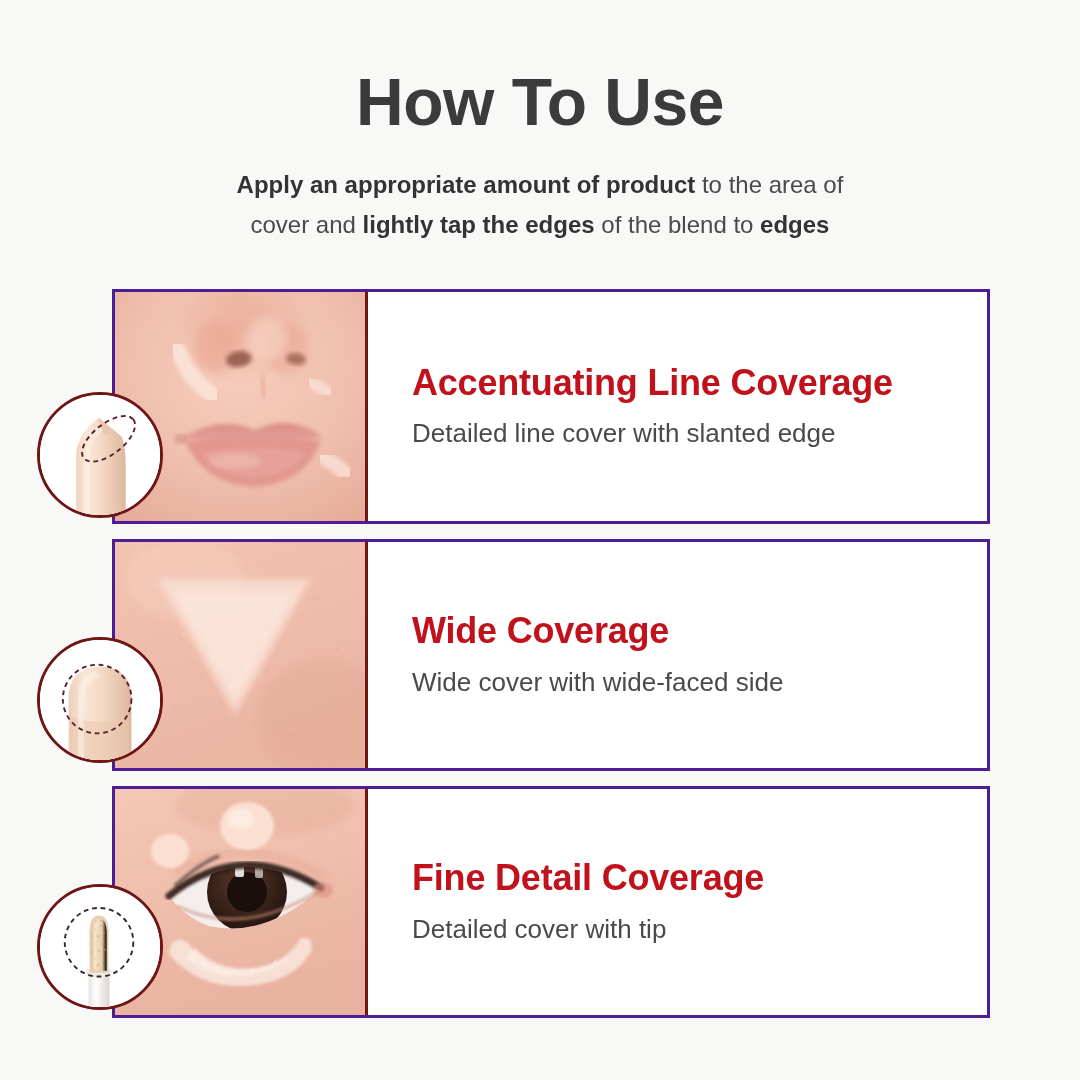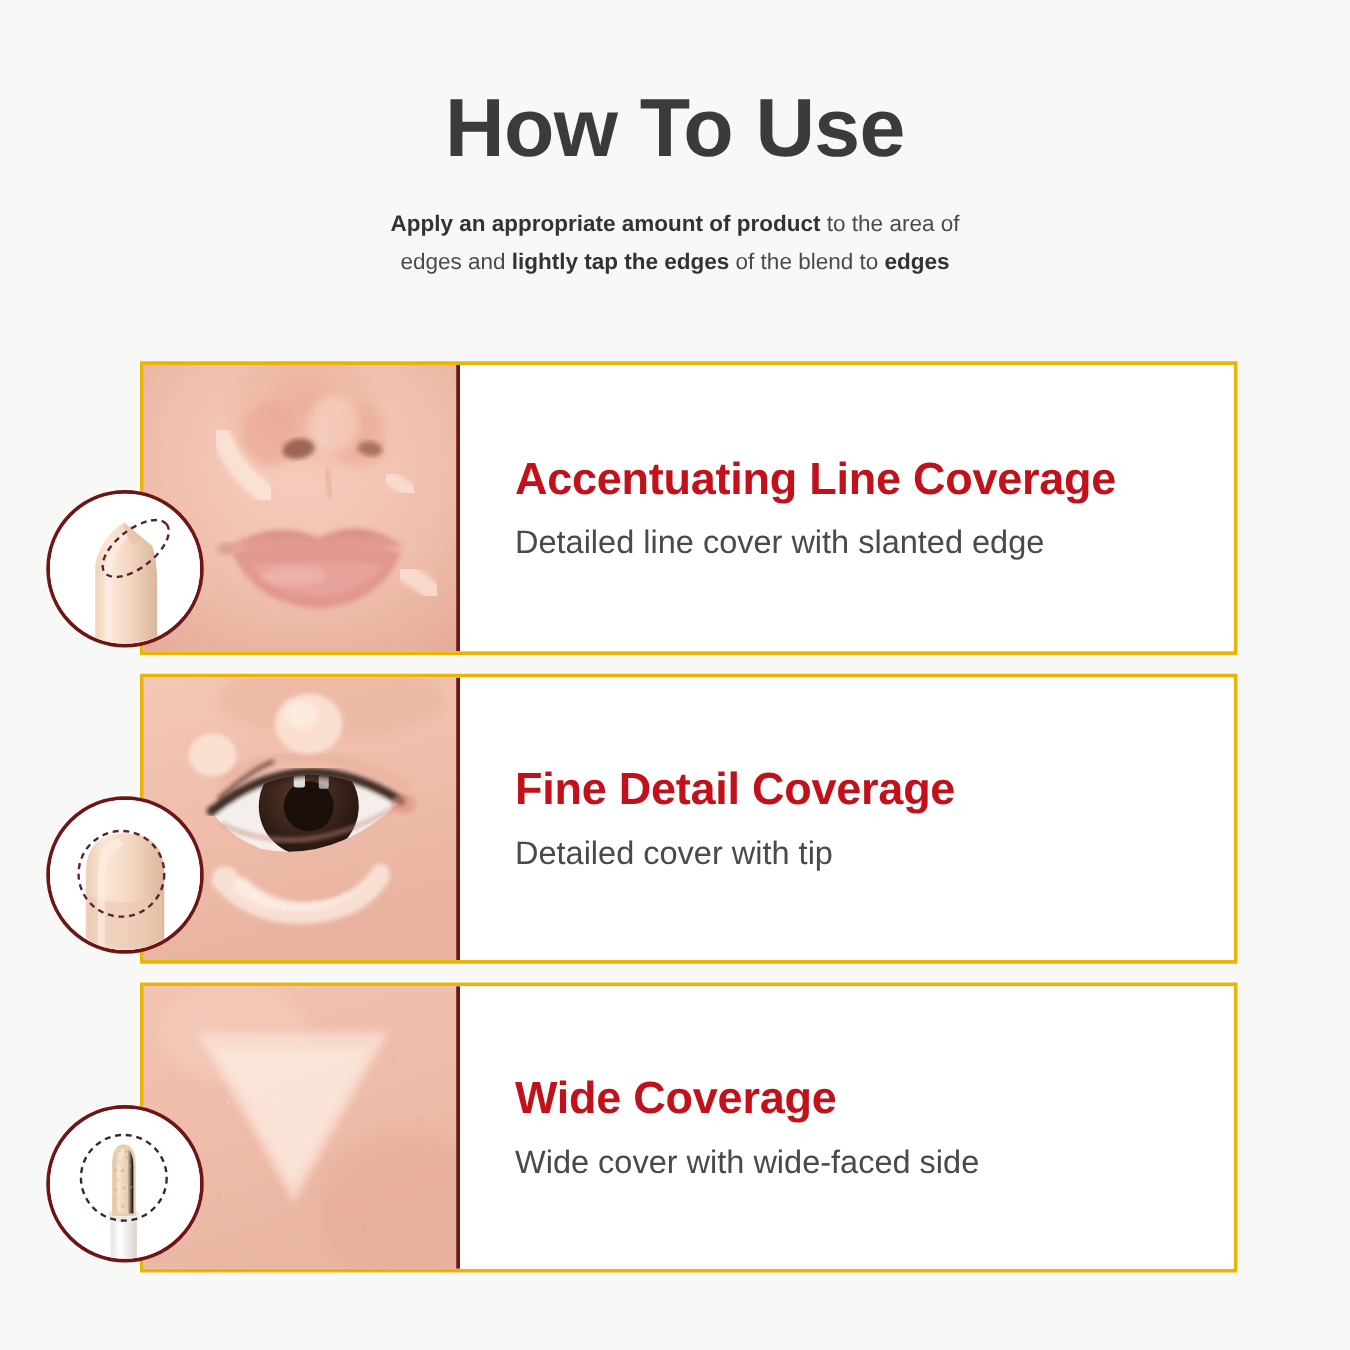--- a/index.html
+++ b/index.html
@@ -36,40 +36,40 @@
     font-weight: bold;
     letter-spacing: -0.5px;
     color: #3b3b3b;
     line-height: 1.05;
     font-family: "Liberation Sans", sans-serif;
   }
   .subtitle {
     margin: 0 auto;
     padding-top: 28px;
     width: 800px;
-    font-size: 18px;
+    font-size: 24px;
     color: #4a4a4a;
     line-height: 1.65;
     font-weight: normal;
   }
   .subtitle b { font-weight: bold; color: #333; }
 
   
   .panels {
     position: absolute;
     left: 112px;
     top: 289px;
     width: 878px;
   }
   .panel {
     position: relative;
     display: flex;
     width: 878px;
     box-sizing: border-box;
-    border: 3px solid #eab308;
+    border: 3px solid #4c1d95;
     background: #ffffff;
     margin-bottom: 15px;
     overflow: hidden;
   }
   .panel-photo {
     position: relative;
     width: 250px;
     flex: 0 0 250px;
     overflow: hidden;
     border-right: 3px solid #6e1516;
@@ -125,21 +125,21 @@
 </style>
 </head>
 <body>
 
 <div class="page">
 
   <div class="header">
     <h1 class="page-title">How To Use</h1>
     <p class="subtitle">
       <b>Apply an appropriate amount of product</b><span> to the area of</span><br>
-      <span>edges and </span><b>lightly tap the edges</b><span> of the blend to </span><b>edges</b>
+      <span>cover and </span><b>lightly tap the edges</b><span> of the blend to </span><b>edges</b>
     </p>
   </div>
 
   <div class="panels">
 
     <div class="panel panel-1">
       <div class="panel-photo">
         <svg viewBox="0 0 250 235" preserveAspectRatio="xMidYMid slice" aria-hidden="true">
           <defs>
             <radialGradient id="skin1" cx="50%" cy="35%" r="80%">
@@ -191,88 +191,20 @@
 
           <ellipse cx="66" cy="150" rx="7" ry="5" fill="#c98277" opacity="0.5" filter="url(#blur2)"></ellipse>
         </svg>
       </div>
       <div class="panel-text">
         <h2 class="panel-heading">Accentuating Line Coverage</h2>
         <p class="panel-desc">Detailed line cover with slanted edge</p>
       </div>
     </div>
 
-    <div class="panel panel-3">
-      <div class="panel-photo">
-        <svg viewBox="0 0 250 232" preserveAspectRatio="xMidYMid slice" aria-hidden="true">
-          <defs>
-            <linearGradient id="skin3" x1="0" y1="0" x2="0.3" y2="1">
-              <stop offset="0%" stop-color="#f4c7b6"></stop>
-              <stop offset="55%" stop-color="#efbdab"></stop>
-              <stop offset="100%" stop-color="#e9b2a0"></stop>
-            </linearGradient>
-            <radialGradient id="irisG" cx="45%" cy="38%" r="62%">
-              <stop offset="0%" stop-color="#5b3a2c"></stop>
-              <stop offset="60%" stop-color="#3a2319"></stop>
-              <stop offset="100%" stop-color="#241410"></stop>
-            </radialGradient>
-            <filter id="blurE">
-                <feGaussianBlur stdDeviation="3.2"></feGaussianBlur>
-              </filter>
-            <filter id="blurE2">
-                <feGaussianBlur stdDeviation="1.6"></feGaussianBlur>
-              </filter>
-            <clipPath id="eyeClip">
-              <path d="M56 112 Q126 54 204 104 Q150 152 94 140 Q68 130 56 112 Z"></path>
-            </clipPath>
-          </defs>
-          <rect width="250" height="232" fill="url(#skin3)"></rect>
-
-          <ellipse cx="150" cy="20" rx="90" ry="30" fill="#e7ad99" opacity="0.4" filter="url(#blurE)"></ellipse>
-
-          <path d="M60 86 Q130 44 212 92" stroke="#e0a28e" stroke-width="7" fill="none" opacity="0.45" filter="url(#blurE)"></path>
-
-          <path d="M56 112 Q126 54 204 104 Q150 152 94 140 Q68 130 56 112 Z" fill="#f4efec"></path>
-
-          <g clip-path="url(#eyeClip)">
-            <circle cx="132" cy="106" r="40" fill="url(#irisG)"></circle>
-            <circle cx="132" cy="106" r="20" fill="#1b0f0b"></circle>
-            <rect x="120" y="78" width="9" height="13" rx="2" fill="#ffffff" opacity="0.85"></rect>
-            <rect x="140" y="80" width="8" height="12" rx="2" fill="#ffffff" opacity="0.6"></rect>
-          </g>
-
-          <path d="M54 110 Q126 52 206 102" stroke="#2b1a14" stroke-width="7" fill="none" opacity="0.9" stroke-linecap="round" filter="url(#blurE2)"></path>
-          <path d="M60 100 Q84 78 104 70" stroke="#2b1a14" stroke-width="4" fill="none" opacity="0.55" filter="url(#blurE2)"></path>
-
-          <path d="M62 120 Q126 152 202 106" stroke="#c88d7c" stroke-width="3" fill="none" opacity="0.65" filter="url(#blurE2)"></path>
-
-          <ellipse cx="208" cy="104" rx="10" ry="8" fill="#dc8f82" opacity="0.6" filter="url(#blurE2)"></ellipse>
-
-          <ellipse cx="55" cy="65" rx="19" ry="17" fill="#fbe0d2" filter="url(#blurE2)"></ellipse>
-          <ellipse cx="132" cy="40" rx="27" ry="24" fill="#fbe0d2" filter="url(#blurE2)"></ellipse>
-          <ellipse cx="126" cy="33" rx="13" ry="10" fill="#fdeee4" opacity="0.8" filter="url(#blurE2)"></ellipse>
-
-          <path d="M54 168 Q88 208 146 198 Q180 192 196 166 Q200 150 186 152 Q168 180 134 184 Q96 188 72 156 Q56 148 54 168 Z" fill="#f8e2d6" opacity="0.95" filter="url(#blurE2)"></path>
-          <path d="M70 172 Q100 196 140 188 Q166 182 182 164 Q170 178 140 182 Q104 186 80 162 Z" fill="#fdf0e7" opacity="0.7" filter="url(#blurE2)"></path>
-
-          <g opacity="0.22" fill="#ffffff">
-            <circle cx="90" cy="178" r="2.2"></circle>
-              <circle cx="112" cy="186" r="2"></circle>
-              <circle cx="136" cy="184" r="1.9"></circle>
-            <circle cx="160" cy="176" r="2.1"></circle>
-              <circle cx="76" cy="166" r="1.8"></circle>
-          </g>
-        </svg>
-      </div>
-      <div class="panel-text">
-        <h2 class="panel-heading">Fine Detail Coverage</h2>
-        <p class="panel-desc">Detailed cover with tip</p>
-      </div>
-    </div>
-
     <div class="panel panel-2">
       <div class="panel-photo">
         <svg viewBox="0 0 250 232" preserveAspectRatio="xMidYMid slice" aria-hidden="true">
           <defs>
             <linearGradient id="skin2" x1="0" y1="0" x2="0.4" y2="1">
               <stop offset="0%" stop-color="#f3c3b1"></stop>
               <stop offset="50%" stop-color="#efbcab"></stop>
               <stop offset="100%" stop-color="#eab5a3"></stop>
             </linearGradient>
             <filter id="blurT">
@@ -308,20 +240,88 @@
               <circle cx="176" cy="196" r="2"></circle>
           </g>
         </svg>
       </div>
       <div class="panel-text">
         <h2 class="panel-heading">Wide Coverage</h2>
         <p class="panel-desc">Wide cover with wide-faced side</p>
       </div>
     </div>
 
+    <div class="panel panel-3">
+      <div class="panel-photo">
+        <svg viewBox="0 0 250 232" preserveAspectRatio="xMidYMid slice" aria-hidden="true">
+          <defs>
+            <linearGradient id="skin3" x1="0" y1="0" x2="0.3" y2="1">
+              <stop offset="0%" stop-color="#f4c7b6"></stop>
+              <stop offset="55%" stop-color="#efbdab"></stop>
+              <stop offset="100%" stop-color="#e9b2a0"></stop>
+            </linearGradient>
+            <radialGradient id="irisG" cx="45%" cy="38%" r="62%">
+              <stop offset="0%" stop-color="#5b3a2c"></stop>
+              <stop offset="60%" stop-color="#3a2319"></stop>
+              <stop offset="100%" stop-color="#241410"></stop>
+            </radialGradient>
+            <filter id="blurE">
+                <feGaussianBlur stdDeviation="3.2"></feGaussianBlur>
+              </filter>
+            <filter id="blurE2">
+                <feGaussianBlur stdDeviation="1.6"></feGaussianBlur>
+              </filter>
+            <clipPath id="eyeClip">
+              <path d="M56 112 Q126 54 204 104 Q150 152 94 140 Q68 130 56 112 Z"></path>
+            </clipPath>
+          </defs>
+          <rect width="250" height="232" fill="url(#skin3)"></rect>
+
+          <ellipse cx="150" cy="20" rx="90" ry="30" fill="#e7ad99" opacity="0.4" filter="url(#blurE)"></ellipse>
+
+          <path d="M60 86 Q130 44 212 92" stroke="#e0a28e" stroke-width="7" fill="none" opacity="0.45" filter="url(#blurE)"></path>
+
+          <path d="M56 112 Q126 54 204 104 Q150 152 94 140 Q68 130 56 112 Z" fill="#f4efec"></path>
+
+          <g clip-path="url(#eyeClip)">
+            <circle cx="132" cy="106" r="40" fill="url(#irisG)"></circle>
+            <circle cx="132" cy="106" r="20" fill="#1b0f0b"></circle>
+            <rect x="120" y="78" width="9" height="13" rx="2" fill="#ffffff" opacity="0.85"></rect>
+            <rect x="140" y="80" width="8" height="12" rx="2" fill="#ffffff" opacity="0.6"></rect>
+          </g>
+
+          <path d="M54 110 Q126 52 206 102" stroke="#2b1a14" stroke-width="7" fill="none" opacity="0.9" stroke-linecap="round" filter="url(#blurE2)"></path>
+          <path d="M60 100 Q84 78 104 70" stroke="#2b1a14" stroke-width="4" fill="none" opacity="0.55" filter="url(#blurE2)"></path>
+
+          <path d="M62 120 Q126 152 202 106" stroke="#c88d7c" stroke-width="3" fill="none" opacity="0.65" filter="url(#blurE2)"></path>
+
+          <ellipse cx="208" cy="104" rx="10" ry="8" fill="#dc8f82" opacity="0.6" filter="url(#blurE2)"></ellipse>
+
+          <ellipse cx="55" cy="65" rx="19" ry="17" fill="#fbe0d2" filter="url(#blurE2)"></ellipse>
+          <ellipse cx="132" cy="40" rx="27" ry="24" fill="#fbe0d2" filter="url(#blurE2)"></ellipse>
+          <ellipse cx="126" cy="33" rx="13" ry="10" fill="#fdeee4" opacity="0.8" filter="url(#blurE2)"></ellipse>
+
+          <path d="M54 168 Q88 208 146 198 Q180 192 196 166 Q200 150 186 152 Q168 180 134 184 Q96 188 72 156 Q56 148 54 168 Z" fill="#f8e2d6" opacity="0.95" filter="url(#blurE2)"></path>
+          <path d="M70 172 Q100 196 140 188 Q166 182 182 164 Q170 178 140 182 Q104 186 80 162 Z" fill="#fdf0e7" opacity="0.7" filter="url(#blurE2)"></path>
+
+          <g opacity="0.22" fill="#ffffff">
+            <circle cx="90" cy="178" r="2.2"></circle>
+              <circle cx="112" cy="186" r="2"></circle>
+              <circle cx="136" cy="184" r="1.9"></circle>
+            <circle cx="160" cy="176" r="2.1"></circle>
+              <circle cx="76" cy="166" r="1.8"></circle>
+          </g>
+        </svg>
+      </div>
+      <div class="panel-text">
+        <h2 class="panel-heading">Fine Detail Coverage</h2>
+        <p class="panel-desc">Detailed cover with tip</p>
+      </div>
+    </div>
+
   </div>
 
   <div class="badge badge-1">
     <svg viewBox="0 0 126 126" aria-hidden="true">
       <defs>
         <linearGradient id="stick1" x1="0" y1="0" x2="1" y2="0">
           <stop offset="0%" stop-color="#f0d3bd"></stop>
           <stop offset="22%" stop-color="#fbe8d9"></stop>
           <stop offset="55%" stop-color="#f3d6c2"></stop>
           <stop offset="100%" stop-color="#dcb79e"></stop>

